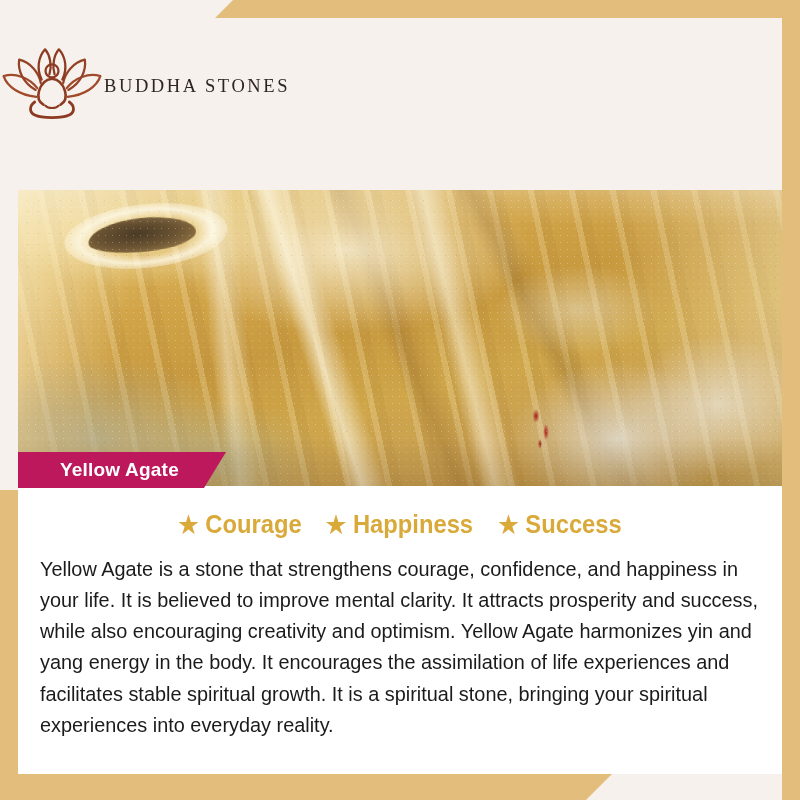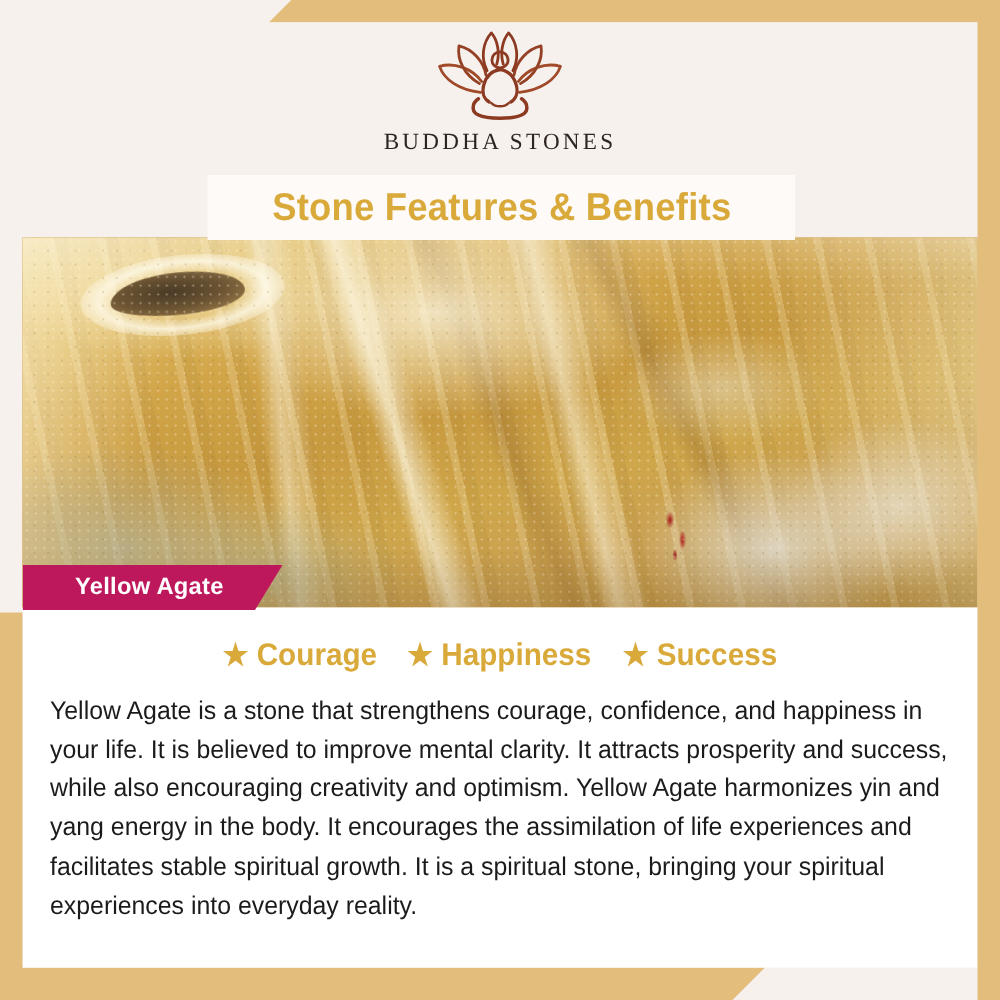--- a/index.html
+++ b/index.html
@@ -59,21 +59,21 @@
     z-index: 6;
   }
 
   
   .header {
     position: absolute;
     top: 0; left: 0;
     width: 800px; height: 144px;
     background: #f6f1ec;
     display: flex;
-    flex-direction: column;
+    flex-direction: row;
     align-items: center;
     justify-content: flex-start;
     padding-top: 22px;
     z-index: 3;
   }
   .logo-mark {
     width: 104px;
     height: 76px;
     display: block;
   }
@@ -310,23 +310,20 @@
     <div class="layer stone-top-light"></div>
     <div class="layer stone-grey-left"></div>
     <div class="layer stone-pale-right"></div>
     <div class="stone-cavity-halo"></div>
     <div class="stone-cavity"></div>
     <div class="stone-red"></div>
     <div class="layer stone-speckle"></div>
     <div class="layer stone-vignette"></div>
   </div>
 
-  <div class="title-panel">
-    <div class="title-text">Stone Features &amp; Benefits</div>
-  </div>
 
   <div class="stone-tag">
     <span>Yellow Agate</span>
   </div>
 
   <div class="content">
     <div class="benefits">
       <div class="benefit">
         <span class="star">★</span>
         <span>Courage</span>

